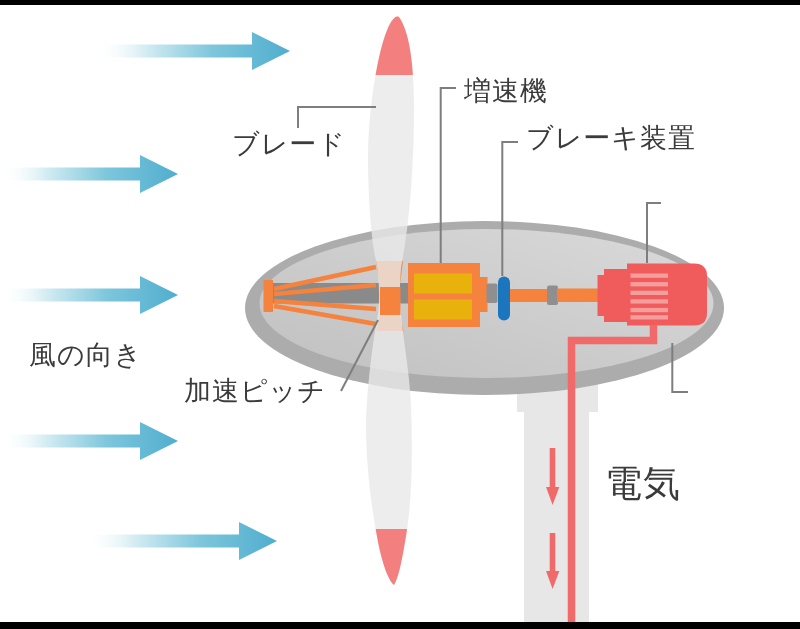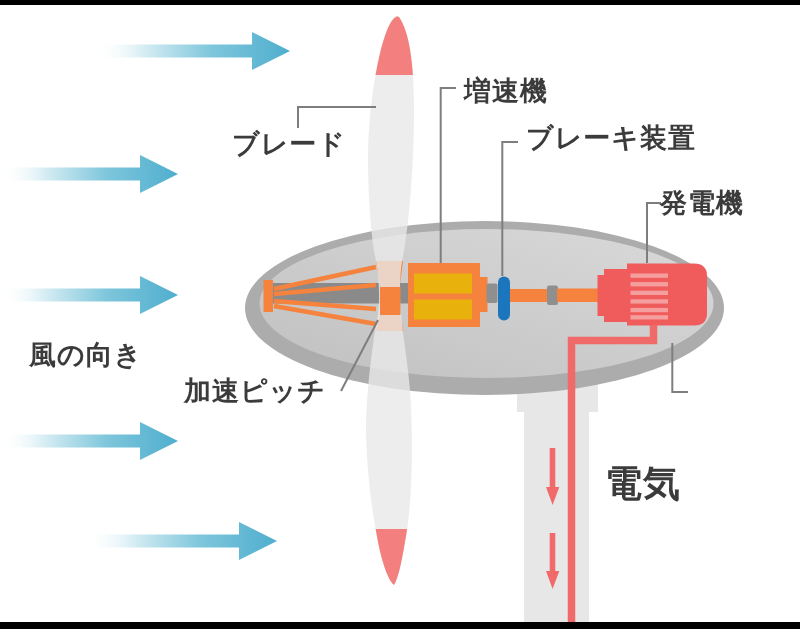--- a/index.html
+++ b/index.html
@@ -2,21 +2,21 @@
 <html><head>
 <meta charset="utf-8">
 <style>
   html,body{margin:0;padding:0;background:#000;}
   #stage{
     position:relative;width:800px;height:629px;background:#ffffff;
     overflow:hidden;font-family:"Liberation Sans","DejaVu Sans",sans-serif;
   }
   #diagram-svg{position:absolute;left:0;top:0;}
   .lbl{
-    position:absolute;color:#3b3b3b;font-size:27px;font-weight:700;
+    position:absolute;color:#3b3b3b;font-size:27px;font-weight:400;
     letter-spacing:1px;line-height:1.15;white-space:nowrap;
   }
   .bar{position:absolute;left:0;width:800px;background:#000;}
   #bar-top{top:0;height:4.5px;}
   #bar-bottom{top:622px;height:7px;}
 </style>
 </head>
 <body>
 
 <div id="stage">
@@ -131,20 +131,19 @@
       <path d="M 518,142 H 502.3 V 276"></path>
       <path d="M 661,203 H 647 V 263"></path>
       <path d="M 672.3,343 V 392 H 688"></path>
       <path d="M 341,391 L 378,320"></path>
     </g>
   </svg>
 
   <div class="lbl" style="left:232px;top:129px">ブレード</div>
   <div class="lbl" style="left:464px;top:76px">増速機</div>
   <div class="lbl" style="left:526px;top:123px">ブレーキ装置</div>
-  <div class="lbl" style="left:660px;top:188px">発電機</div>
   <div class="lbl" style="left:184px;top:376px">加速ピッチ</div>
   <div class="lbl" style="left:29px;top:340px">風の向き</div>
   <div class="lbl" style="left:605px;top:463px;font-size:37px">電気</div>
 
   <div class="bar" id="bar-top"></div>
   <div class="bar" id="bar-bottom"></div>
 </div>
 
 </body></html>

